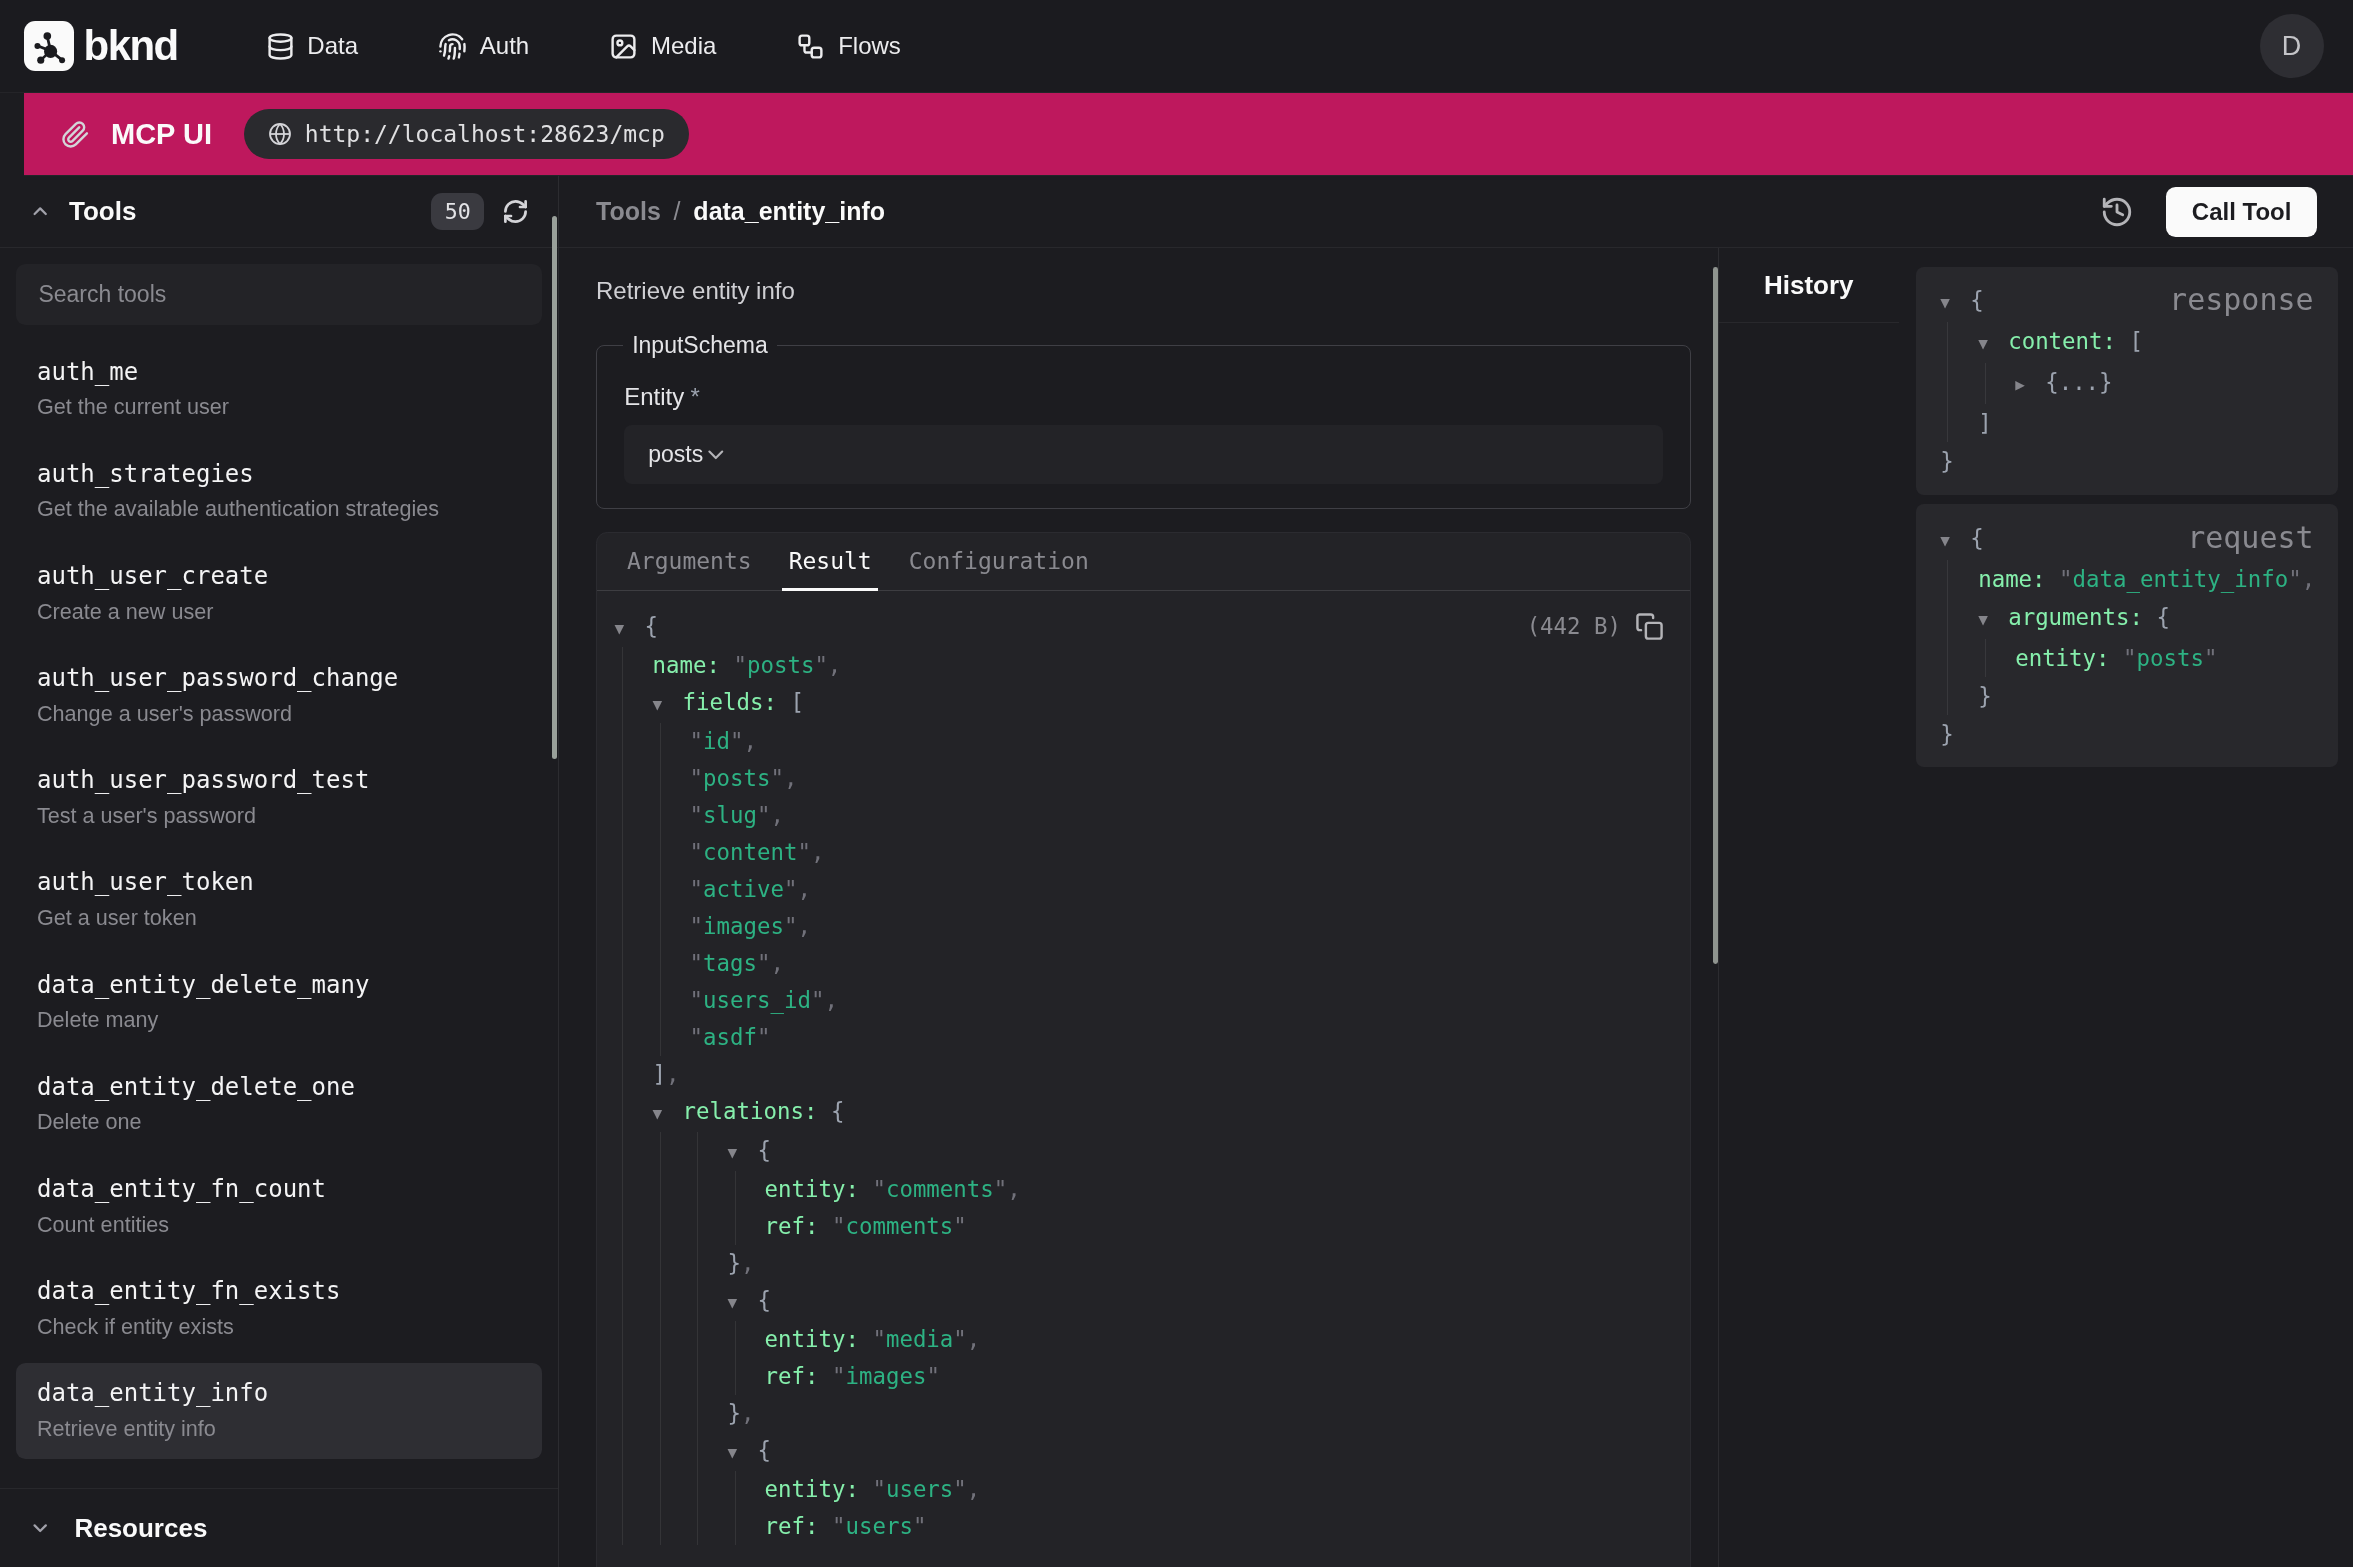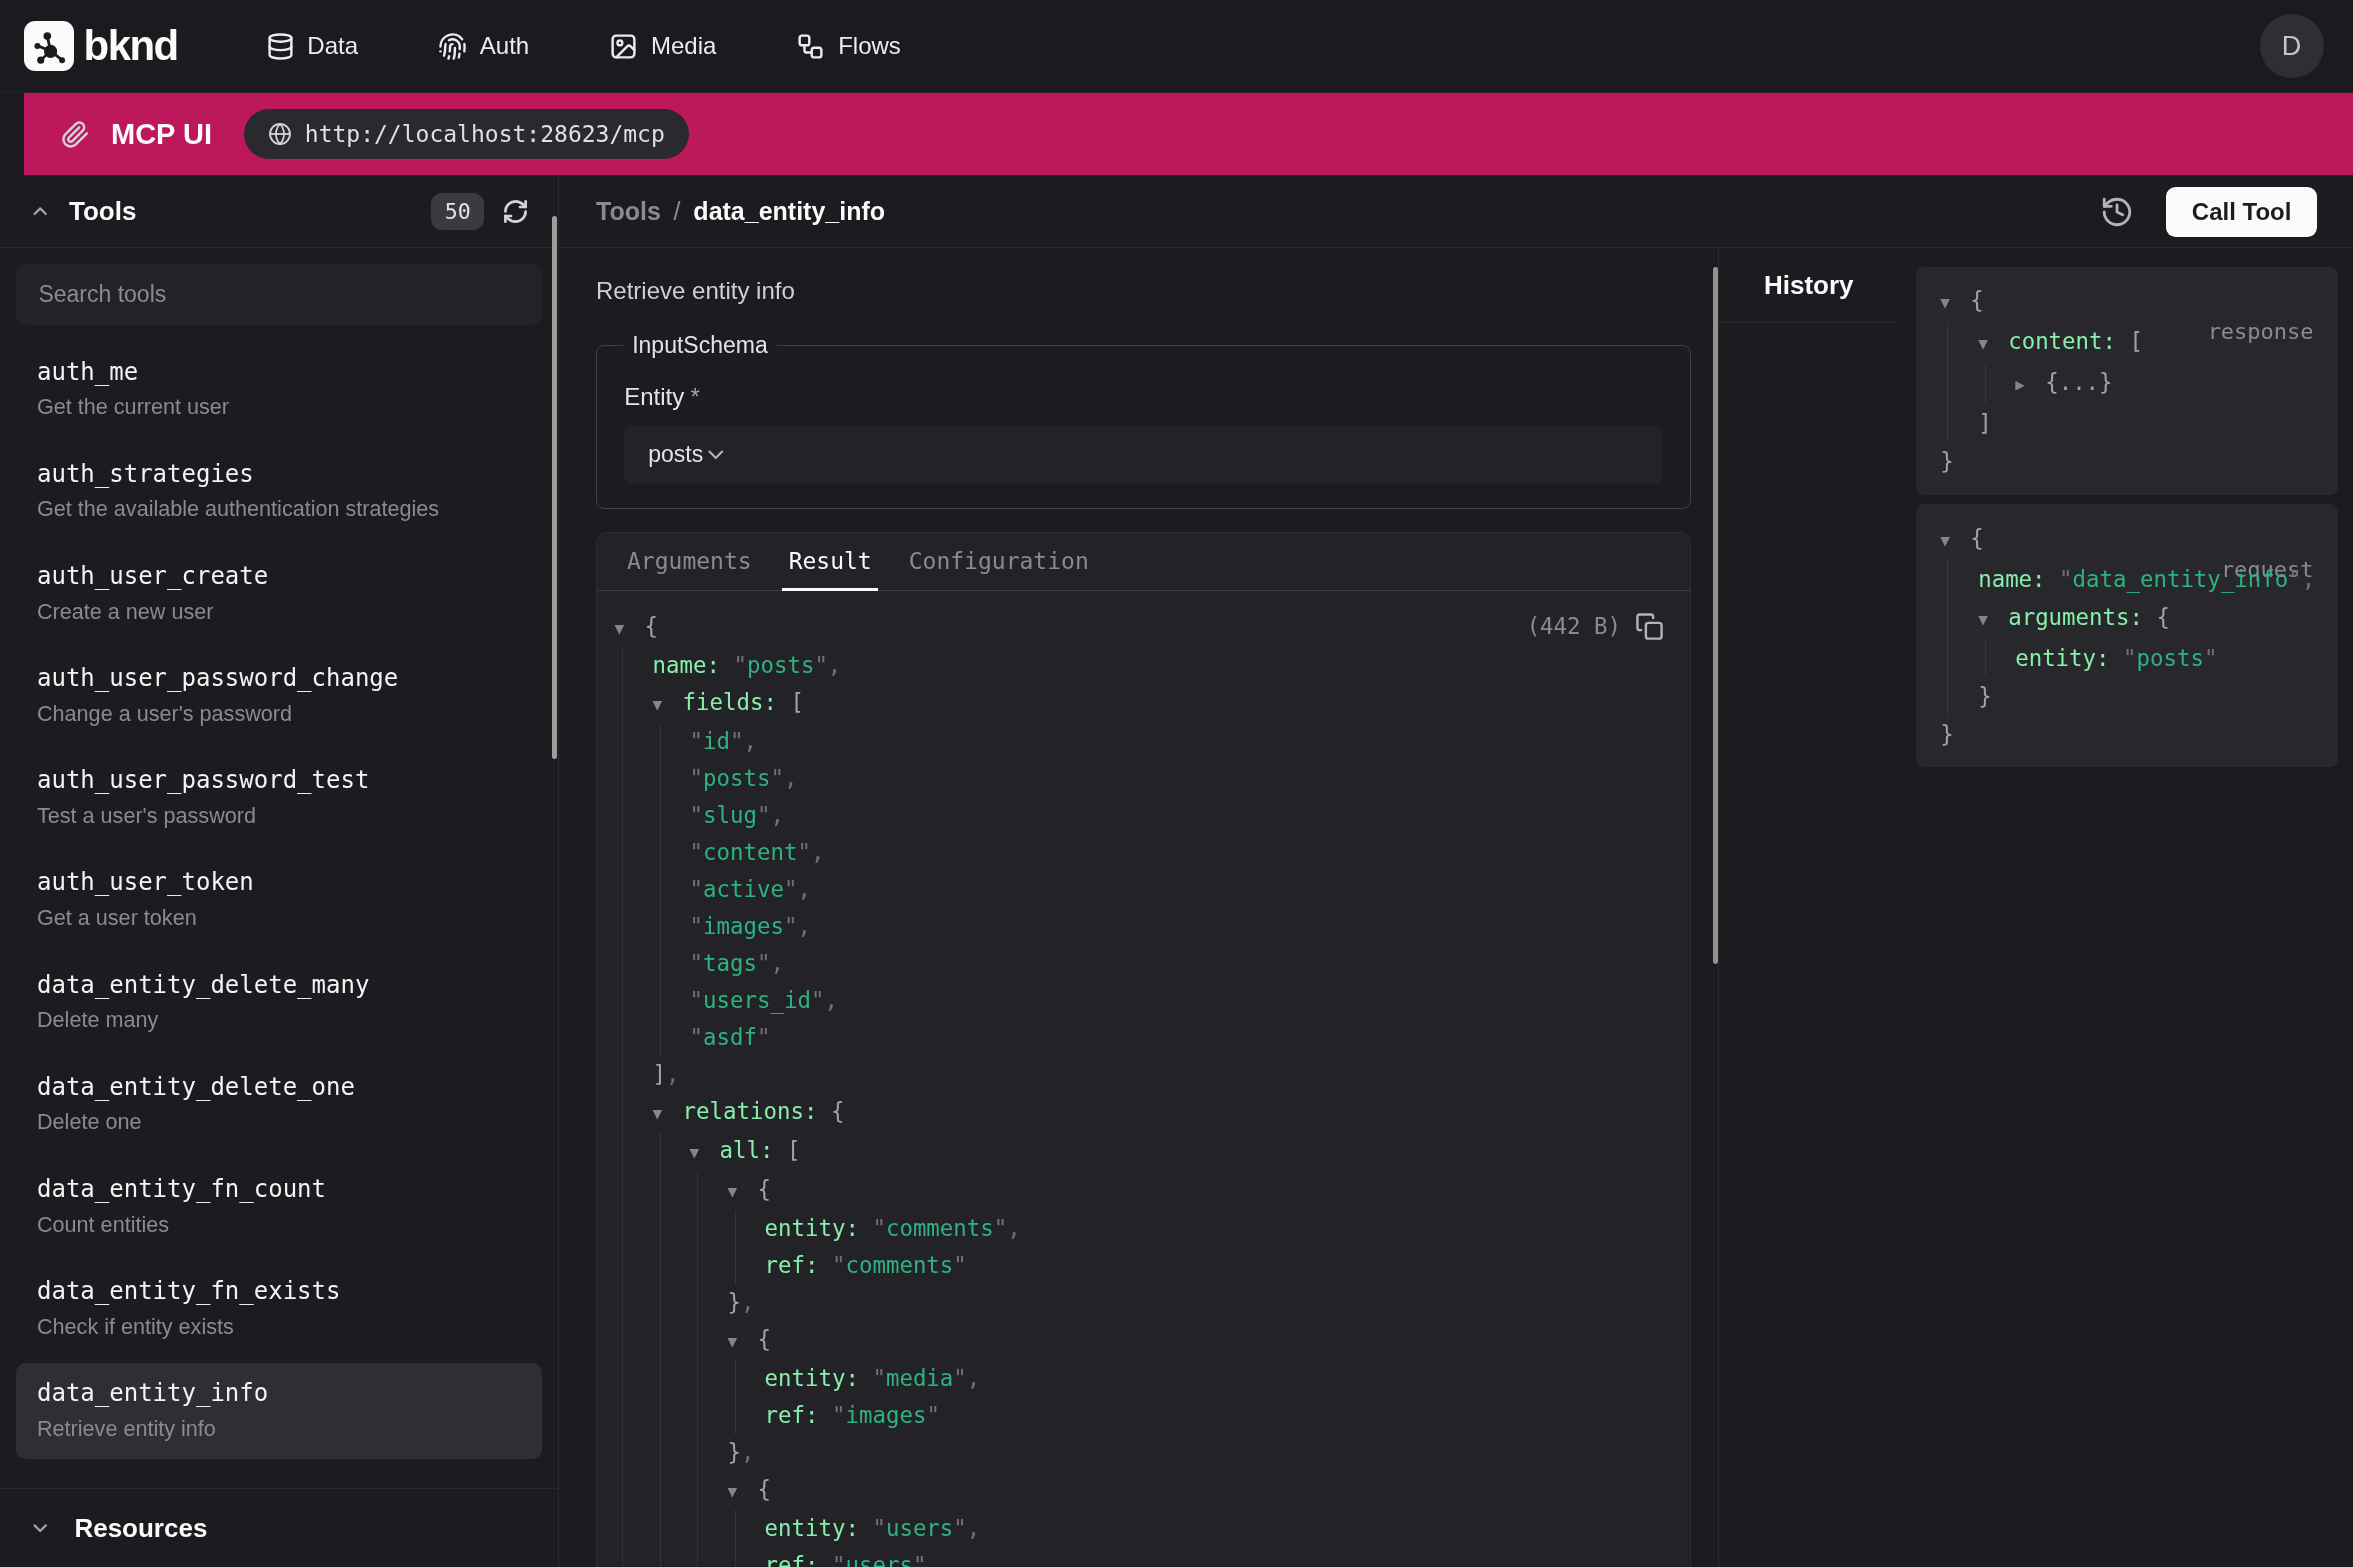--- a/index.html
+++ b/index.html
@@ -177,21 +177,21 @@
   .h-header { height:75px; flex:0 0 75px; display:flex; align-items:center; padding:0 45px; border-bottom:0.8px solid #28282c; }
   .h-title { font-size:26px; font-weight:700; color:#fafafa; }
   .h-body { padding:19px 16px 0 17.6px; }
   .h-card {
     background:#28282c; border-radius:8px; position:relative;
     padding:14.4px 22.4px 14.4px 24px; margin-bottom:9.6px;
   }
   .h-card .jline { line-height:38px; }
   .h-label {
     position:absolute; top:14.4px; right:24px;
-    font-family:"DejaVu Sans Mono", monospace; font-size:22px; color:#8a8a90; line-height:38px;margin-top:32px;
+    font-family:"DejaVu Sans Mono", monospace; font-size:30px; color:#8a8a90; line-height:38px;
   }
 </style>
 </head>
 <body>
 
 <header class="navbar">
   <div class="logo-box">
     <svg width="35" height="35" viewBox="0 0 64 64">
       <g stroke="#1b1b1f" stroke-width="5" fill="none">
         <path d="M34 40 L28 14 M34 40 L11 31 M34 40 L17 56 M34 40 L54 56"></path>
@@ -432,21 +432,20 @@
                 <div class="jline" style="padding-left: 75px;"><span class="jguide" style="left: 7.2px;"></span><span class="jguide" style="left: 45px;"></span><span class="jq">"</span><span class="jstr">posts</span><span class="jq">"</span><span class="jcom">,</span></div>
                 <div class="jline" style="padding-left: 75px;"><span class="jguide" style="left: 7.2px;"></span><span class="jguide" style="left: 45px;"></span><span class="jq">"</span><span class="jstr">slug</span><span class="jq">"</span><span class="jcom">,</span></div>
                 <div class="jline" style="padding-left: 75px;"><span class="jguide" style="left: 7.2px;"></span><span class="jguide" style="left: 45px;"></span><span class="jq">"</span><span class="jstr">content</span><span class="jq">"</span><span class="jcom">,</span></div>
                 <div class="jline" style="padding-left: 75px;"><span class="jguide" style="left: 7.2px;"></span><span class="jguide" style="left: 45px;"></span><span class="jq">"</span><span class="jstr">active</span><span class="jq">"</span><span class="jcom">,</span></div>
                 <div class="jline" style="padding-left: 75px;"><span class="jguide" style="left: 7.2px;"></span><span class="jguide" style="left: 45px;"></span><span class="jq">"</span><span class="jstr">images</span><span class="jq">"</span><span class="jcom">,</span></div>
                 <div class="jline" style="padding-left: 75px;"><span class="jguide" style="left: 7.2px;"></span><span class="jguide" style="left: 45px;"></span><span class="jq">"</span><span class="jstr">tags</span><span class="jq">"</span><span class="jcom">,</span></div>
                 <div class="jline" style="padding-left: 75px;"><span class="jguide" style="left: 7.2px;"></span><span class="jguide" style="left: 45px;"></span><span class="jq">"</span><span class="jstr">users_id</span><span class="jq">"</span><span class="jcom">,</span></div>
                 <div class="jline" style="padding-left: 75px;"><span class="jguide" style="left: 7.2px;"></span><span class="jguide" style="left: 45px;"></span><span class="jq">"</span><span class="jstr">asdf</span><span class="jq">"</span></div>
                 <div class="jline" style="padding-left: 38px;"><span class="jguide" style="left: 7.2px;"></span><span class="jpun">]</span><span class="jcom">,</span></div>
                 <div class="jline" style="padding-left: 38px;"><span class="jguide" style="left: 7.2px;"></span><span class="jtri">▼</span><span class="jkey">relations: </span><span class="jpun">{</span></div>
-                <div class="jline" style="padding-left: 75px;"><span class="jguide" style="left: 7.2px;"></span><span class="jguide" style="left: 45px;"></span><span class="jtri">▼</span><span class="jkey">all: </span><span class="jpun">[</span></div>
                 <div class="jline" style="padding-left: 113px;"><span class="jguide" style="left: 7.2px;"></span><span class="jguide" style="left: 45px;"></span><span class="jguide" style="left: 82px;"></span><span class="jtri">▼</span><span class="jpun">{</span></div>
                 <div class="jline" style="padding-left: 150px;"><span class="jguide" style="left: 7.2px;"></span><span class="jguide" style="left: 45px;"></span><span class="jguide" style="left: 82px;"></span><span class="jguide" style="left: 120px;"></span><span class="jkey">entity: </span><span class="jq">"</span><span class="jstr">comments</span><span class="jq">"</span><span class="jcom">,</span></div>
                 <div class="jline" style="padding-left: 150px;"><span class="jguide" style="left: 7.2px;"></span><span class="jguide" style="left: 45px;"></span><span class="jguide" style="left: 82px;"></span><span class="jguide" style="left: 120px;"></span><span class="jkey">ref: </span><span class="jq">"</span><span class="jstr">comments</span><span class="jq">"</span></div>
                 <div class="jline" style="padding-left: 113px;"><span class="jguide" style="left: 7.2px;"></span><span class="jguide" style="left: 45px;"></span><span class="jguide" style="left: 82px;"></span><span class="jpun">}</span><span class="jcom">,</span></div>
                 <div class="jline" style="padding-left: 113px;"><span class="jguide" style="left: 7.2px;"></span><span class="jguide" style="left: 45px;"></span><span class="jguide" style="left: 82px;"></span><span class="jtri">▼</span><span class="jpun">{</span></div>
                 <div class="jline" style="padding-left: 150px;"><span class="jguide" style="left: 7.2px;"></span><span class="jguide" style="left: 45px;"></span><span class="jguide" style="left: 82px;"></span><span class="jguide" style="left: 120px;"></span><span class="jkey">entity: </span><span class="jq">"</span><span class="jstr">media</span><span class="jq">"</span><span class="jcom">,</span></div>
                 <div class="jline" style="padding-left: 150px;"><span class="jguide" style="left: 7.2px;"></span><span class="jguide" style="left: 45px;"></span><span class="jguide" style="left: 82px;"></span><span class="jguide" style="left: 120px;"></span><span class="jkey">ref: </span><span class="jq">"</span><span class="jstr">images</span><span class="jq">"</span></div>
                 <div class="jline" style="padding-left: 113px;"><span class="jguide" style="left: 7.2px;"></span><span class="jguide" style="left: 45px;"></span><span class="jguide" style="left: 82px;"></span><span class="jpun">}</span><span class="jcom">,</span></div>
                 <div class="jline" style="padding-left: 113px;"><span class="jguide" style="left: 7.2px;"></span><span class="jguide" style="left: 45px;"></span><span class="jguide" style="left: 82px;"></span><span class="jtri">▼</span><span class="jpun">{</span></div>
                 <div class="jline" style="padding-left: 150px;"><span class="jguide" style="left: 7.2px;"></span><span class="jguide" style="left: 45px;"></span><span class="jguide" style="left: 82px;"></span><span class="jguide" style="left: 120px;"></span><span class="jkey">entity: </span><span class="jq">"</span><span class="jstr">users</span><span class="jq">"</span><span class="jcom">,</span></div>

